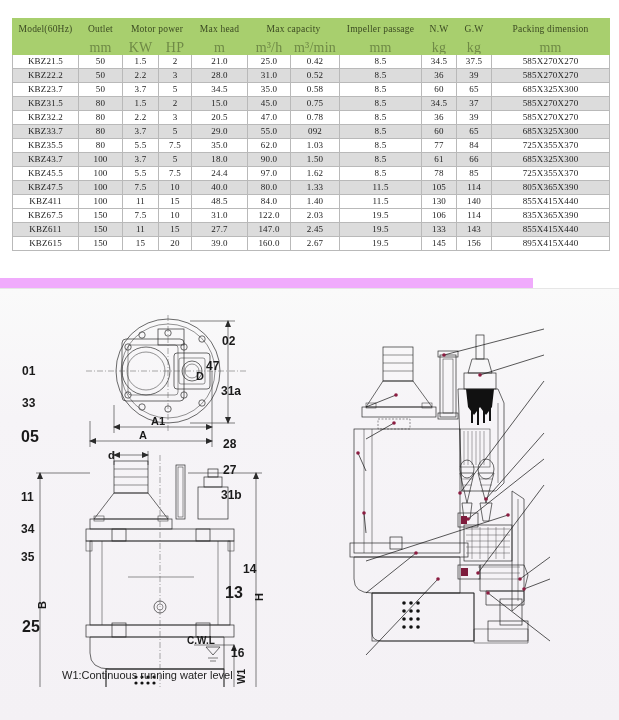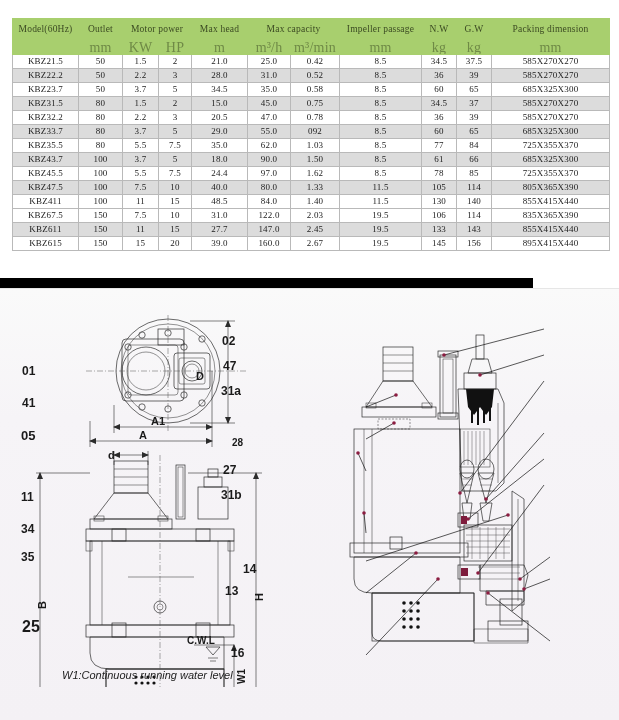--- a/index.html
+++ b/index.html
@@ -3,21 +3,21 @@
 <meta charset="utf-8">
 <style>
   * { box-sizing: border-box; }
   html, body {
     margin: 0; padding: 0;
     width: 619px; height: 720px;
     background: #ffffff;
     font-family: "Liberation Sans", sans-serif;
     overflow: hidden;
   }
-  #page { position: relative; width: 533px; height: 720px; background: #000000; }
+  #page { position: relative; width: 533px; height: 720px; background: #f0abfc; }
 
   
   #spec-section {
     position: absolute; left: 0; top: 0; width: 619px; height: 278px;
     background: #ffffff; padding: 18px 10px 0 12px;
   }
   table.spec {
     border-collapse: collapse;
     width: 597px;
     font-family: "Liberation Serif", serif;
@@ -472,21 +472,21 @@
         <path d="M203,204 L206,197 L209,204 Z" fill="#2b2b2b"></path>
         <path d="M203,248 L206,255 L209,248 Z" fill="#2b2b2b"></path>
       </g>
     </svg>
     <span class="draw-label rot90" style="left:36px;top:320px;">B</span>
     <span class="draw-label" style="left:108px;top:160px;">d</span>
     <span class="draw-label rot90" style="left:253px;top:312px;">H</span>
     <span class="draw-label" style="left:187px;top:346px;font-size:10px;">C.W.L</span>
     <span class="draw-label rot90" style="left:236px;top:395px;font-size:10px;">W1</span>
 
-    <div class="caption" style="left:62px;top:380px;font-style:italic;">W1:Continuous running water level</div>
+    <div class="caption" style="left:62px;top:380px;">W1:Continuous running water level</div>
 
     <svg width="290" height="400" style="position:absolute;left:328px;top:14px;">
       <g>
 
         <rect x="55" y="44" width="30" height="34" class="ln" fill="#fff"></rect>
         <line x1="55" y1="52" x2="85" y2="52" class="lnT"></line>
         <line x1="55" y1="60" x2="85" y2="60" class="lnT"></line>
         <line x1="55" y1="68" x2="85" y2="68" class="lnT"></line>
         <path d="M55,78 L38,104 L104,104 L85,78 Z" class="ln" fill="#fff"></path>
         <rect x="34" y="104" width="74" height="10" class="ln" fill="#ececec"></rect>
@@ -630,31 +630,31 @@
         <circle cx="192" cy="276" r="1.8" class="dot"></circle>
         <line x1="222" y1="276" x2="196" y2="286" class="leader"></line>
         <circle cx="196" cy="286" r="1.8" class="dot"></circle>
         <line x1="222" y1="338" x2="160" y2="290" class="leader"></line>
         <circle cx="160" cy="290" r="1.8" class="dot"></circle>
       </g>
     </svg>
 
     <div id="callout-layer">
         <span class="draw-label" style="position: absolute; left: 22px; top: 75px; font-size: 12px;">01</span>
-        <span class="draw-label" style="position: absolute; left: 22px; top: 107px; font-size: 12px;">41</span>
-        <span class="draw-label" style="position: absolute; left: 21px; top: 139px; font-size: 13px;">05</span>
+        <span class="draw-label" style="position: absolute; left: 22px; top: 107px; font-size: 12px;">33</span>
+        <span class="draw-label" style="position: absolute; left: 21px; top: 139px; font-size: 16px;">05</span>
         <span class="draw-label" style="position: absolute; left: 21px; top: 201px; font-size: 12px;">11</span>
         <span class="draw-label" style="position: absolute; left: 21px; top: 233px; font-size: 12px;">34</span>
         <span class="draw-label" style="position: absolute; left: 21px; top: 261px; font-size: 12px; text-align: center;">35</span>
         <span class="draw-label" style="position: absolute; left: 22px; top: 329px; font-size: 16px;">25</span>
         <span class="draw-label" style="position: absolute; left: 222px; top: 45px; font-size: 12px;">02</span>
-        <span class="draw-label" style="position: absolute; left: 223px; top: 70px; font-size: 12px;">47</span>
+        <span class="draw-label" style="position: absolute; left: 206px; top: 70px; font-size: 12px;">47</span>
         <span class="draw-label" style="position: absolute; left: 221px; top: 95px; font-size: 12px;">31a</span>
-        <span class="draw-label" style="position: absolute; left: 232px; top: 148px; font-size: 10px;">28</span>
+        <span class="draw-label" style="position: absolute; left: 223px; top: 148px; font-size: 12px;">28</span>
         <span class="draw-label" style="position: absolute; left: 223px; top: 174px; font-size: 12px;">27</span>
         <span class="draw-label" style="position: absolute; left: 221px; top: 199px; font-size: 12px;">31b</span>
         <span class="draw-label" style="position: absolute; left: 225px; top: 273px; font-size: 12px; margin-left: 18px;">14</span>
-        <span class="draw-label" style="position: absolute; left: 225px; top: 295px; font-size: 12px;">13</span>
+        <span class="draw-label" style="position: absolute; left: 225px; top: 295px; font-size: 16px;">13</span>
         <span class="draw-label" style="position: absolute; left: 231px; top: 357px; font-size: 12px;">16</span>
       </div>
 
   </section>
 </div>
 
 </body></html>

